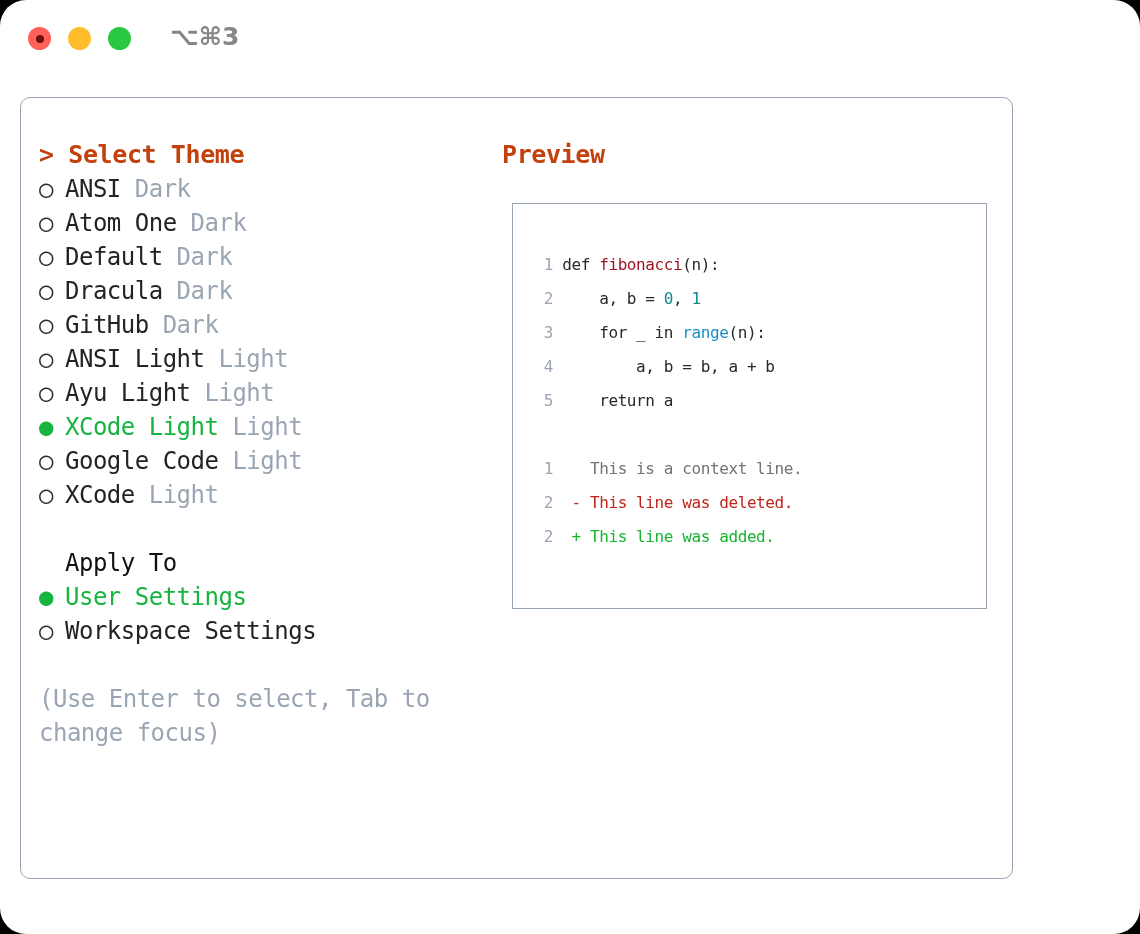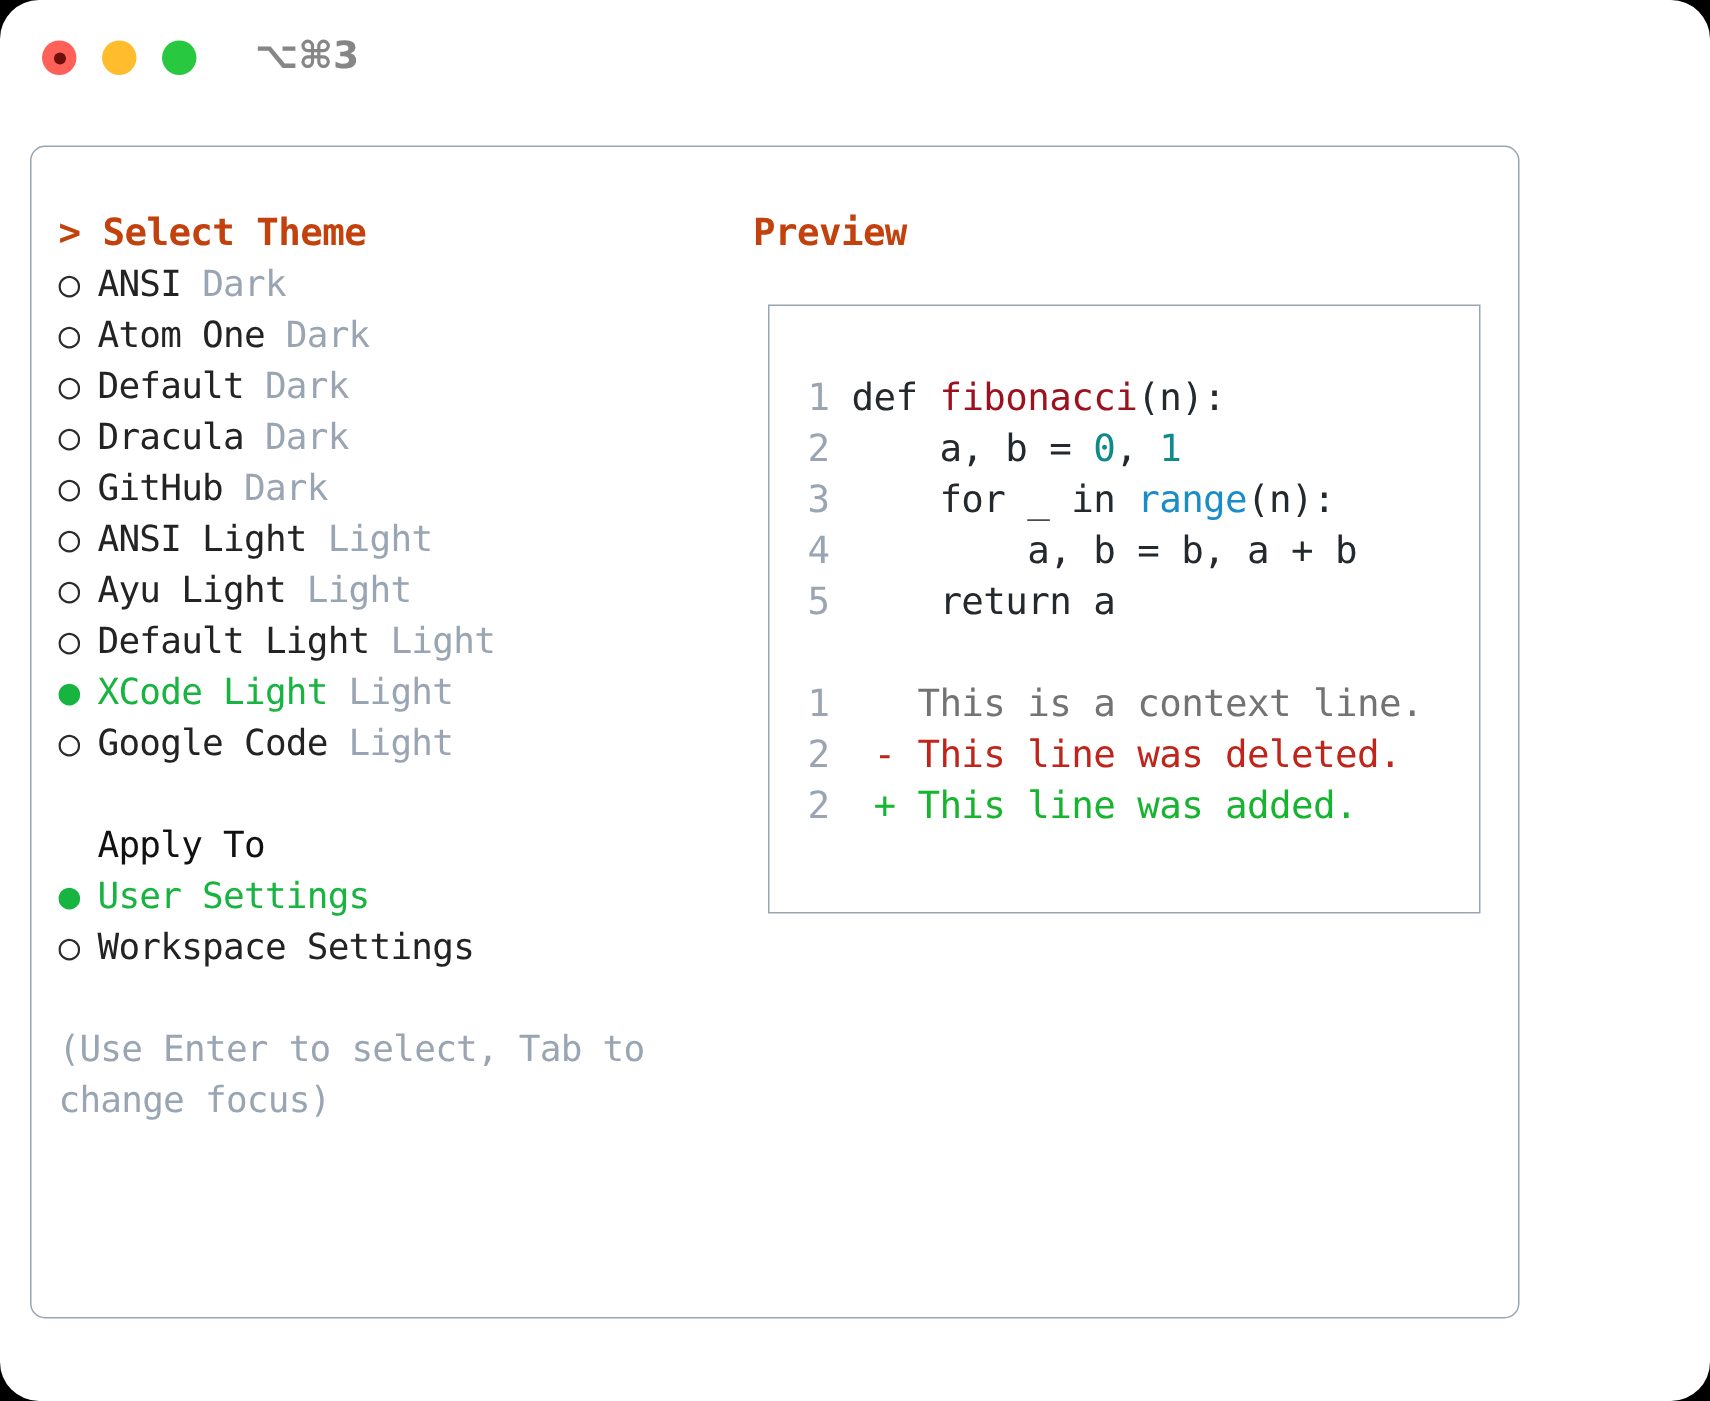--- a/index.html
+++ b/index.html
@@ -141,21 +141,21 @@
     width: 475px;
     height: 406px;
     border: 1.6px solid #9aa5b4;
     box-sizing: border-box;
     background: #ffffff;
   }
   #code {
     position: absolute;
     left: 12px;
     top: 44px;
-    font-size: 25px;
+    font-size: 16px;
     line-height: 34px;
     white-space: pre;
     letter-spacing: -0.4px;
   }
   .ln {
     display: inline-block;
     width: 28px;
     text-align: right;
     color: #9aa5b4;
   }
@@ -185,23 +185,23 @@
     <div id="left-pane">
       <div class="pane-header">&gt; Select Theme</div>
       <div id="theme-list">
           <div class="opt-row"><span class="bullet">○</span><span class="opt-label">ANSI </span><span class="opt-tag">Dark</span></div>
           <div class="opt-row"><span class="bullet">○</span><span class="opt-label">Atom One </span><span class="opt-tag">Dark</span></div>
           <div class="opt-row"><span class="bullet">○</span><span class="opt-label">Default </span><span class="opt-tag">Dark</span></div>
           <div class="opt-row"><span class="bullet">○</span><span class="opt-label">Dracula </span><span class="opt-tag">Dark</span></div>
           <div class="opt-row"><span class="bullet">○</span><span class="opt-label">GitHub </span><span class="opt-tag">Dark</span></div>
           <div class="opt-row"><span class="bullet">○</span><span class="opt-label">ANSI Light </span><span class="opt-tag">Light</span></div>
           <div class="opt-row"><span class="bullet">○</span><span class="opt-label">Ayu Light </span><span class="opt-tag">Light</span></div>
-          <div class="opt-row"><span class="bullet">○</span><span class="opt-label">Default Light </span><span class="opt-tag">Light</span></div>
           <div class="opt-row selected"><span class="bullet">●</span><span class="opt-label">XCode Light </span><span class="opt-tag">Light</span></div>
           <div class="opt-row"><span class="bullet">○</span><span class="opt-label">Google Code </span><span class="opt-tag">Light</span></div>
+          <div class="opt-row"><span class="bullet">○</span><span class="opt-label">XCode </span><span class="opt-tag">Light</span></div>
         </div>
 
       <div id="apply-block">
         <div class="apply-header">Apply To</div>
         <div id="apply-list">
             <div class="opt-row selected"><span class="bullet">●</span><span class="opt-label">User Settings</span></div>
             <div class="opt-row"><span class="bullet">○</span><span class="opt-label">Workspace Settings</span></div>
           </div>
       </div>
 

